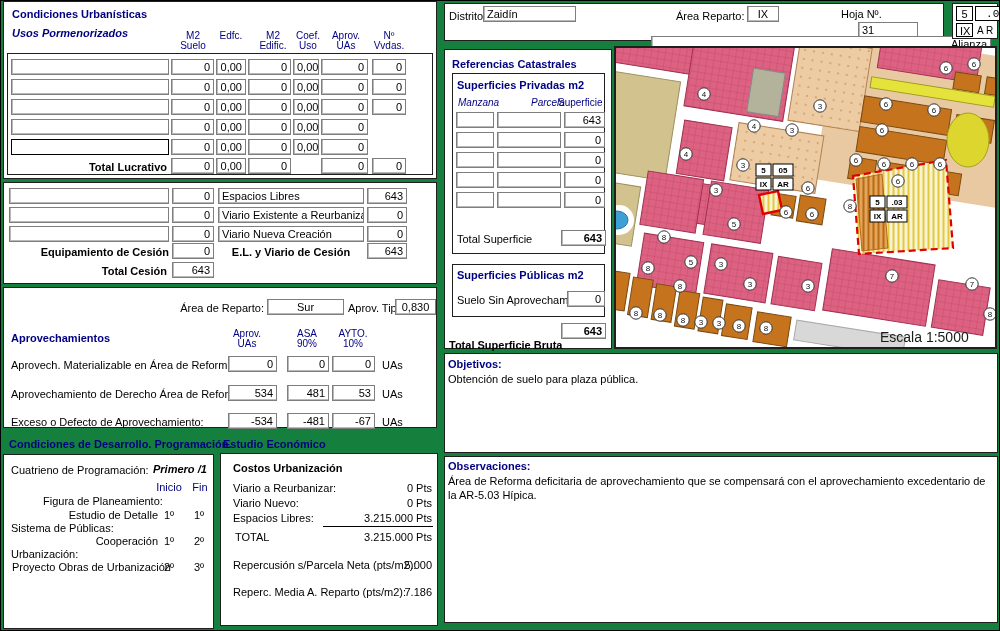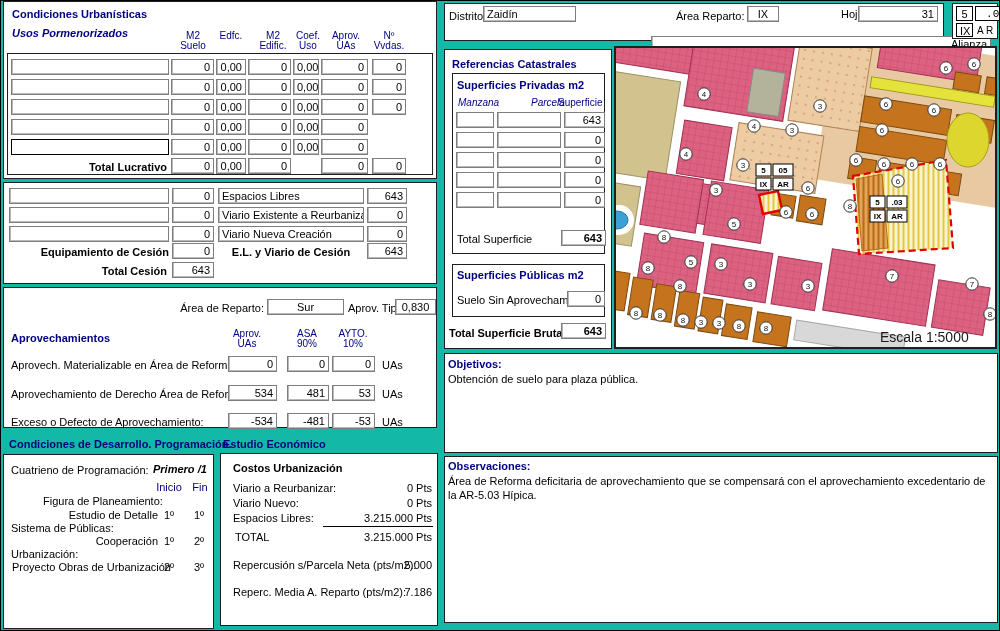--- a/index.html
+++ b/index.html
@@ -1,16 +1,16 @@
 <!DOCTYPE html>
 <html><head>
 <meta charset="utf-8">
 <style>
   html,body{margin:0;padding:0;background:#fff;}
-  #root{position:relative;width:1000px;height:631px;background:#14b8a6;
+  #root{position:relative;width:1000px;height:631px;background:#15803d;
         font-family:"Liberation Sans","DejaVu Sans",sans-serif;font-size:11px;color:#000;
         overflow:hidden;box-sizing:border-box;border:1px solid #000;}
   .panel{position:absolute;border:1px solid #1f1f1f;background:#fff;box-sizing:border-box;}
   .fld{position:absolute;background:#fff;border:1px solid #7e7e7e;box-sizing:border-box;
        height:16px;line-height:14px;font-size:11px;text-align:right;padding:0 3px;
        box-shadow:inset 1px -1px 0 #b9b9b9;white-space:nowrap;overflow:hidden;}
   .fld.c{text-align:center;} .fld.l{text-align:left;}
   .fld.dark{border:1px solid #000;box-shadow:none;}
   .lbl{position:absolute;white-space:nowrap;line-height:12px;}
   .navy{color:#000080;} .b{font-weight:bold;} .i{font-style:italic;}
@@ -134,21 +134,21 @@
 
   <div class="lbl" style="left:10px;top:387px;">Aprovechamiento de Derecho  Área de Reforma:</div>
   <div class="fld" style="left:227px;top:384px;width:49px;">534</div>
   <div class="fld" style="left:286px;top:384px;width:42px;">481</div>
   <div class="fld" style="left:331px;top:384px;width:43px;">53</div>
   <div class="lbl" style="left:381px;top:387px;">UAs</div>
 
   <div class="lbl" style="left:10px;top:415px;">Exceso o Defecto de Aprovechamiento:</div>
   <div class="fld" style="left:227px;top:412px;width:49px;">-534</div>
   <div class="fld" style="left:286px;top:412px;width:42px;">-481</div>
-  <div class="fld" style="left:331px;top:412px;width:43px;">-53</div>
+  <div class="fld" style="left:331px;top:412px;width:43px;">-67</div>
   <div class="lbl" style="left:381px;top:415px;">UAs</div>
 
   <div class="lbl navy b" style="left:8px;top:437px;">Condiciones de Desarrollo. Programación.</div>
   <div class="panel" style="left:2px;top:453px;width:211px;height:175px;"></div>
   <div class="lbl" style="left:10px;top:463px;">Cuatrieno de Programación:</div>
   <div class="lbl b i" style="left:152px;top:462px;">Primero /1</div>
   <div class="lbl navy center" style="left:152px;top:480px;width:32px;">Inicio</div>
   <div class="lbl navy center" style="left:188px;top:480px;width:22px;">Fin</div>
 
   <div class="lbl" style="left:10px;top:494px;padding-left:32px;">Figura de Planeamiento:</div>
@@ -184,21 +184,21 @@
   <div class="lbl right" style="left:381px;top:558px;width:50px;">5.000</div>
   <div class="lbl" style="left:232px;top:585px;">Reperc. Media A. Reparto (pts/m2):</div>
   <div class="lbl right" style="left:381px;top:585px;width:50px;">7.186</div>
 
   <div class="panel" style="left:443px;top:2px;width:500px;height:38px;"></div>
   <div class="lbl" style="left:448px;top:9px;">Distrito</div>
   <div class="fld l" style="left:482px;top:5px;width:93px;">Zaidín</div>
   <div class="lbl" style="left:675px;top:9px;">Área Reparto:</div>
   <div class="fld c" style="left:746px;top:5px;width:32px;">IX</div>
   <div class="lbl" style="left:840px;top:7px;">Hoja Nº.</div>
-  <div class="fld l" style="left:857px;top:5px;width:80px;text-align:right;">31</div>
+  <div class="fld l" style="left:857px;top:21px;width:60px;">31</div>
   <div class="fld" style="left:650px;top:35px;width:340px;">Alianza</div>
 
   <div class="panel" style="left:951px;top:2px;width:46px;height:36px;"></div>
   <div class="fld c dark" style="left:955px;top:5px;width:17px;height:15px;">5</div>
   <div class="fld c dark" style="left:974px;top:5px;width:42px;height:15px;font-family:Liberation Mono, monospace;">.05</div>
   <div class="fld c dark" style="left:955px;top:22px;width:17px;height:14px;">IX</div>
   <div class="lbl s10" style="left:976px;top:24px;">A R</div>
 
   <div class="panel" style="left:443px;top:48px;width:168px;height:300px;"></div>
   <div class="lbl navy b" style="left:451px;top:57px;">Referencias Catastrales</div>
@@ -225,21 +225,21 @@
   <div class="fld" style="left:563px;top:191px;width:41px;">0</div>
 
   <div class="lbl" style="left:456px;top:232px;">Total Superficie</div>
   <div class="fld b" style="left:560px;top:229px;width:45px;">643</div>
 
   <div class="panel" style="left:451px;top:263px;width:153px;height:53px;"></div>
   <div class="lbl navy b" style="left:456px;top:268px;">Superficies Públicas m2</div>
   <div class="lbl" style="left:456px;top:293px;">Suelo Sin Aprovecham.</div>
   <div class="fld" style="left:566px;top:290px;width:38px;">0</div>
 
-  <div class="lbl b" style="left:448px;top:326px;">Total Superficie Bruta</div>
+  <div class="lbl b" style="left:448px;top:338px;">Total Superficie Bruta</div>
   <div class="fld b" style="left:560px;top:322px;width:45px;">643</div>
 
   <div class="panel" style="left:613px;top:45px;width:383px;height:303px;border-width:2px;overflow:hidden;">
     <svg width="379" height="299" viewBox="0 0 379 299" xmlns="http://www.w3.org/2000/svg" style="display:block">
       <defs>
         <pattern id="pY" width="5" height="5" patternUnits="userSpaceOnUse">
           <rect width="5" height="5" fill="#f8f3d2"></rect>
             <rect x="1.5" width="2" height="5" fill="#e4c93e"></rect>
         </pattern>
         <pattern id="pO" width="5" height="5" patternUnits="userSpaceOnUse">

